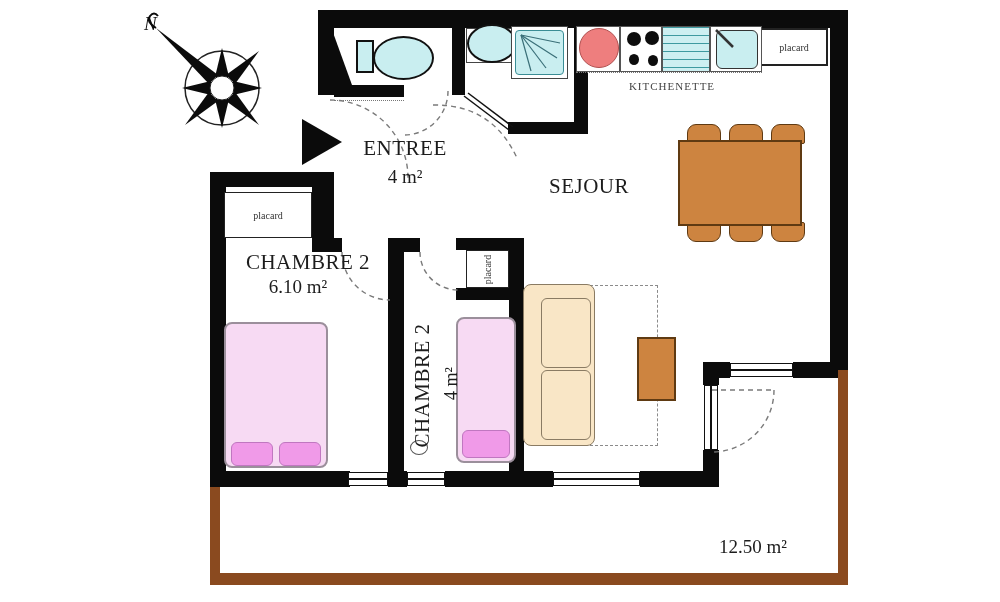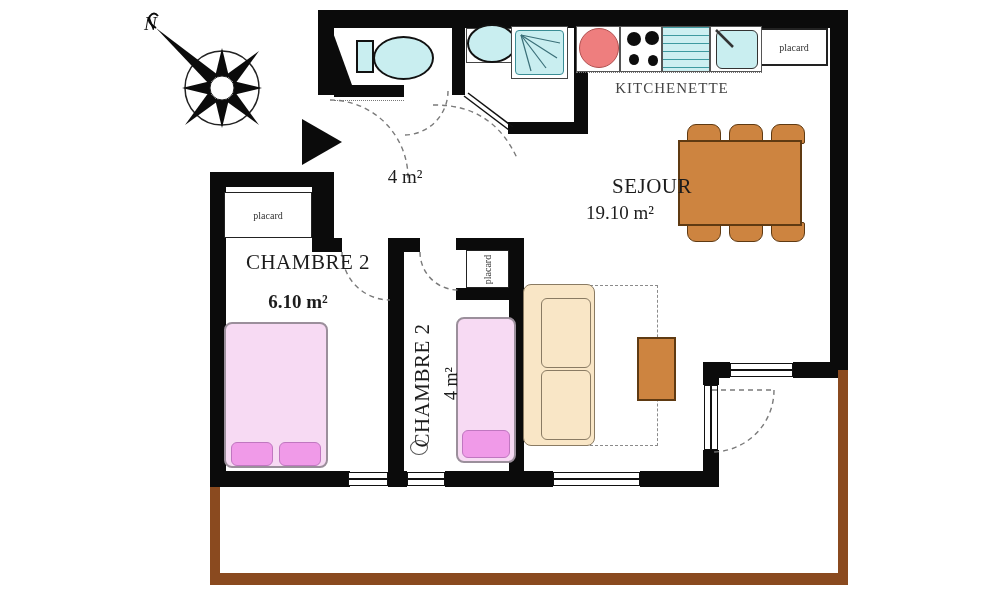--- a/index.html
+++ b/index.html
@@ -164,27 +164,28 @@
       <path d="M 330 100 A 78 78 0 0 1 408 178"></path>
       <path d="M 433 105 Q 492 104 517 158"></path>
       <path d="M 448 91 A 44 44 0 0 1 404 135"></path>
       <path d="M 342 252 A 48 48 0 0 0 390 300"></path>
       <path d="M 420 252 A 38 38 0 0 0 458 290"></path>
       <line x1="712" y1="390" x2="774" y2="390"></line>
       <path d="M 774 390 A 62 62 0 0 1 712 452"></path>
     </g>
   </svg>
 
+  <div class="lbl room-name" style="left:340px;top:136px;width:130px;">ENTREE</div>
   <div class="lbl room-area" style="left:340px;top:166px;width:130px;">4 m²</div>
 
-  <div class="lbl room-name" style="left:585px;top:174px;width:134px;">SEJOUR</div>
-  <div class="lbl room-area" style="left:553px;top:202px;width:134px;">19.10 m²</div>
+  <div class="lbl room-name" style="left:522px;top:174px;width:134px;">SEJOUR</div>
 
   <div class="lbl room-name" style="left:228px;top:250px;width:160px;">CHAMBRE 2</div>
-  <div class="lbl room-area" style="left:218px;top:291px;width:160px;font-weight:bold;">6.10 m²</div>
+  <div class="lbl room-area" style="left:218px;top:276px;width:160px;">6.10 m²</div>
 
   <div class="lbl room-name rot" style="left:337px;top:373px;width:170px;">CHAMBRE 2</div>
   <div class="lbl room-area rot" style="left:421px;top:373px;width:60px;font-size:18px;">4 m²</div>
 
+  <div class="lbl room-area" style="left:683px;top:536px;width:140px;">12.50 m²</div>
 
-  <div class="lbl" style="left:612px;top:80px;width:120px;font-size:15px;letter-spacing:1px;color:#444;">KITCHENETTE</div>
+  <div class="lbl" style="left:612px;top:80px;width:120px;font-size:11px;letter-spacing:1px;color:#444;">KITCHENETTE</div>
 
 </div>
 
 </body></html>

